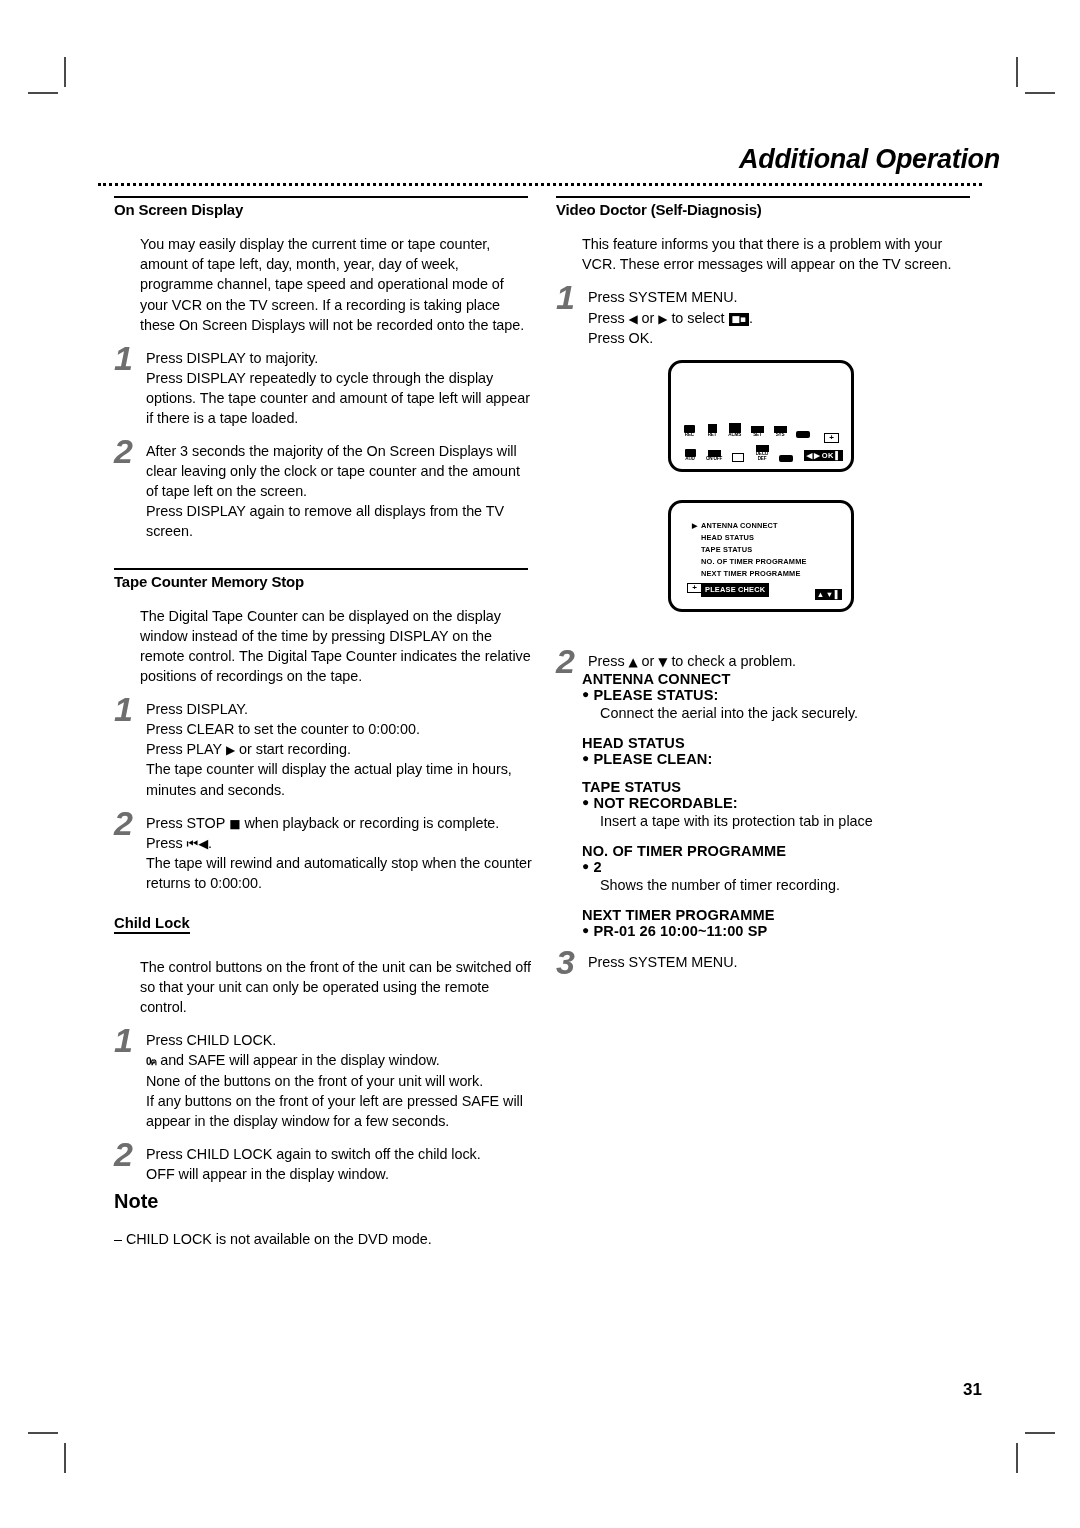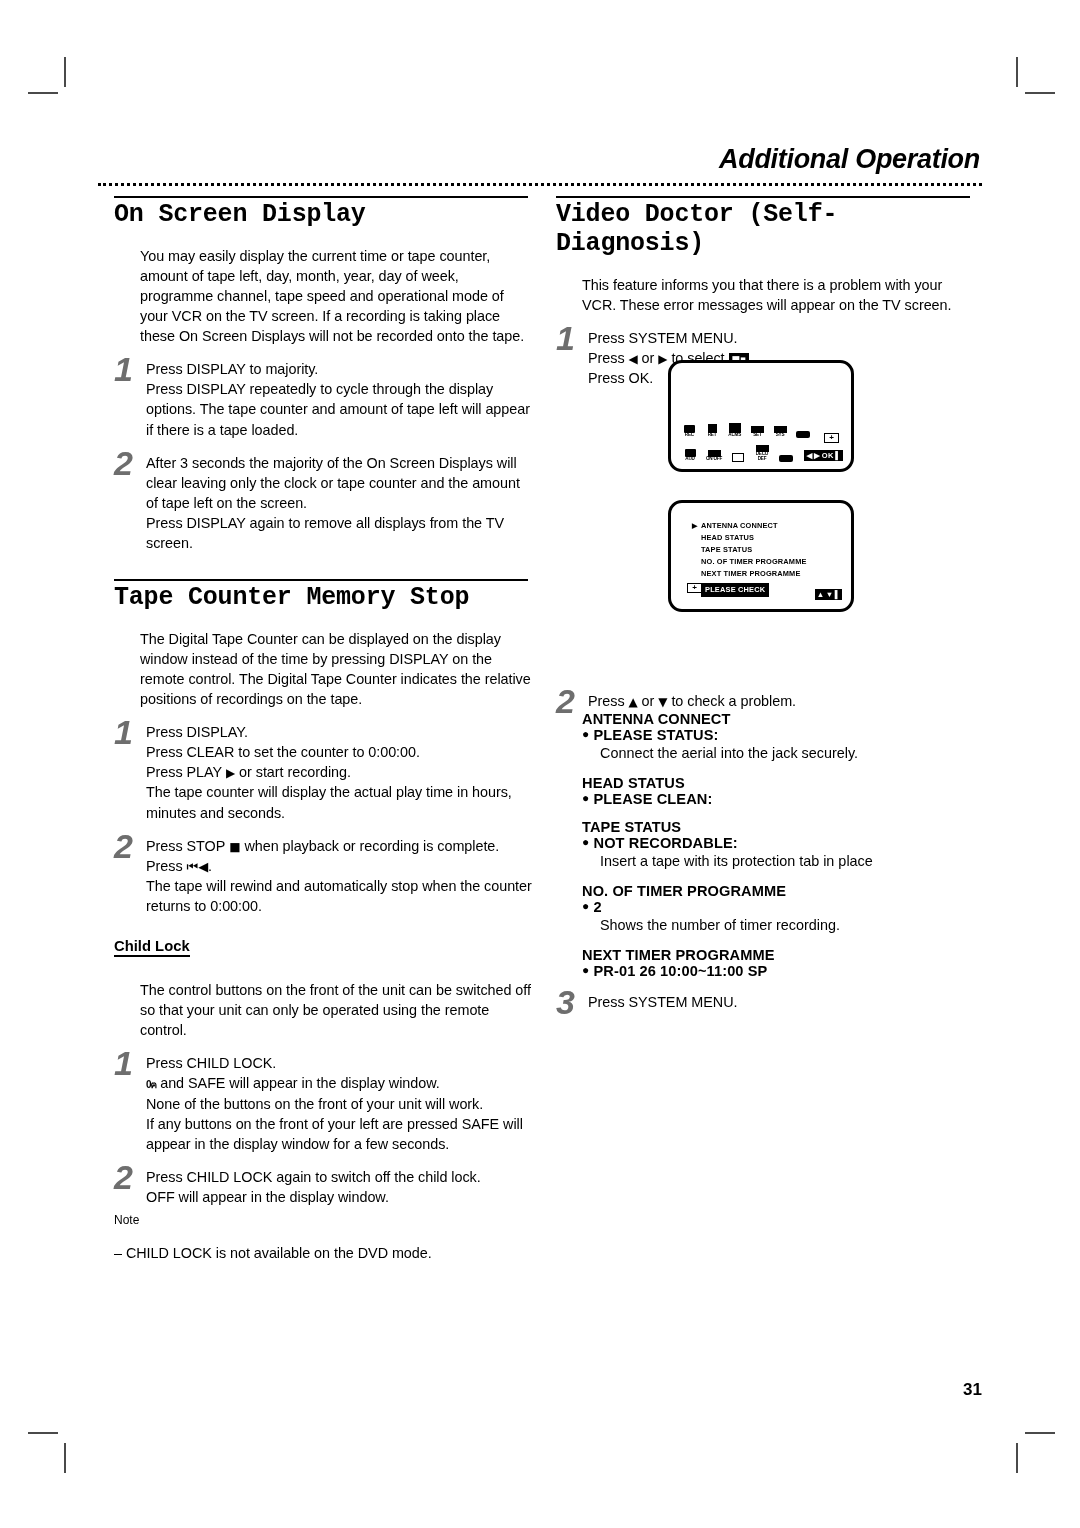--- a/index.html
+++ b/index.html
@@ -20,21 +20,21 @@
   
   .crop { position: absolute; background: #4a4a4a; }
   .crop-v { width: 2px; height: 30px; }
   .crop-h { width: 30px; height: 2px; }
 
   
   #page { position: absolute; left: 0; top: 0; width: 1080px; height: 1528px; }
 
   .header-title {
     position: absolute;
-    right: 100px;
+    right: 80px;
     top: 144px;
     font-size: 27px;
     font-weight: bold;
     font-style: italic;
     letter-spacing: -0.3px;
     white-space: nowrap;
     text-align: right;
   }
   .header-rule {
     position: absolute;
@@ -55,26 +55,25 @@
   .col-right { left: 556px; }
 
   .sec-rule {
     width: 414px;
     height: 2px;
     background: #000;
     margin: 0 0 3px 0;
   }
 
   h2.sec-title {
-    font-size: 25px;
+    font-size: 15px;
     font-weight: bold;
     letter-spacing: -0.2px;
     margin: 0 0 8px 0;
     line-height: 1.15;
-    font-family: Liberation Mono, monospace;
   }
 
   p.body {
     font-size: 14.4px;
     line-height: 1.395;
     margin: 16px 0 0 26px;
     letter-spacing: -0.05px;
   }
   p.body.flush { margin-left: 0; }
 
@@ -108,22 +107,22 @@
   
   .subhead {
     font-size: 14.8px;
     font-weight: bold;
     border-bottom: 2px solid #000;
     display: inline-block;
     padding-bottom: 1px;
     margin: 22px 0 7px 0;
   }
   .note-head {
-    font-size: 12px;
-    font-weight: normal;
+    font-size: 20px;
+    font-weight: bold;
     margin: 6px 0 1px 0;
   }
   .diag-title {
     font-size: 14.6px;
     font-weight: bold;
     letter-spacing: 0.1px;
     margin-top: 12px;
   }
   .diag-value {
     font-size: 14.6px;

